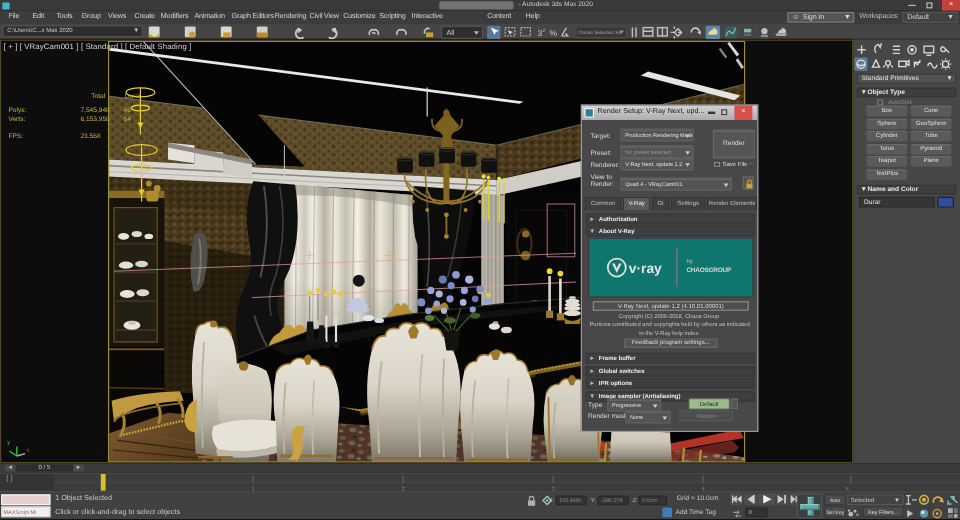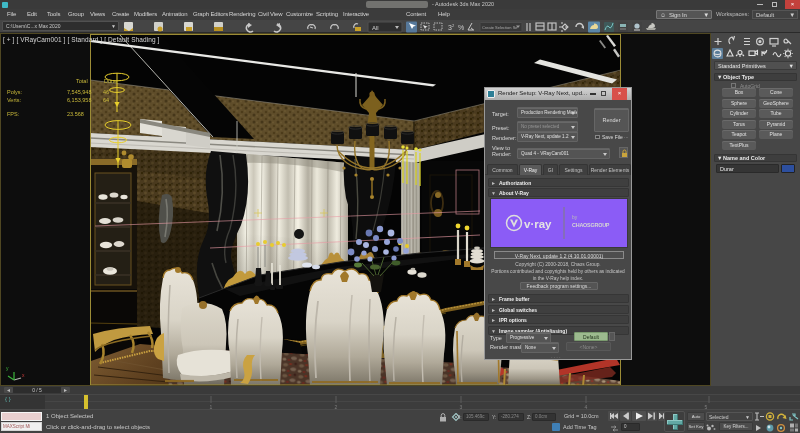--- a/index.html
+++ b/index.html
@@ -627,21 +627,21 @@
           <path d="M3,5 v-1.5 a1.5,1.5 0 0 1 3,0 V5" stroke="#c9a43c" fill="none" stroke-width="1"></path>
         </svg></div>
  <div class="abs" style="left:0;top:86px;width:146px;height:1px;background:#3a3a3a"></div>
  <div class="tab" style="left:2px;top:76px;width:31px">Common</div>
  <div class="tab tabsel" style="left:34px;top:76px;width:23px">V-Ray</div>
  <div class="tab" style="left:58px;top:76px;width:15px">GI</div>
  <div class="tab" style="left:74px;top:76px;width:29px">Settings</div>
  <div class="tab" style="left:104px;top:76px;width:42px">Render Elements</div>
  <div class="ro" style="top:90px"><span class="roa">►</span>Authorization</div>
  <div class="ro" style="top:100px"><span class="roa">▼</span>About V-Ray</div>
- <div class="abs" style="left:5px;top:110px;width:138px;height:50px;background:#8b5cf6;border:1px solid #393939">
+ <div class="abs" style="left:5px;top:110px;width:138px;height:50px;background:#0f766e;border:1px solid #393939">
   <svg width="138" height="50" style="position:absolute;left:0;top:0">
    <circle cx="23" cy="24" r="7.5" fill="none" stroke="#dedede" stroke-width="1.5"></circle>
    <path d="M19,20.5 L23,28.5 L27,20.5 L24.8,20.5 L23,24.5 L21.2,20.5 Z" fill="#dedede"></path>
    <text x="33" y="28.5" font-family="Liberation Sans" font-size="11.5" font-weight="bold" fill="#e4e4e4">v·ray</text>
    <line x1="73" y1="8" x2="73" y2="40" stroke="#7e7e7e" stroke-width="1"></line>
    <text x="81" y="20" font-family="Liberation Sans" font-size="5" fill="#bbb">by</text>
    <text x="81" y="28" font-family="Liberation Sans" font-size="5.4" font-weight="bold" fill="#d5d5d5" letter-spacing="-0.2">CHAOSGROUP</text>
   </svg>
  </div>
  <div class="abs" style="left:9px;top:163px;width:130px;height:8px;border:1px solid #8a8a8a;background:#4e4e4e;text-align:center;line-height:8px;font-size:5px">V-Ray Next, update 1.2 (4.10.01.00001)</div>

